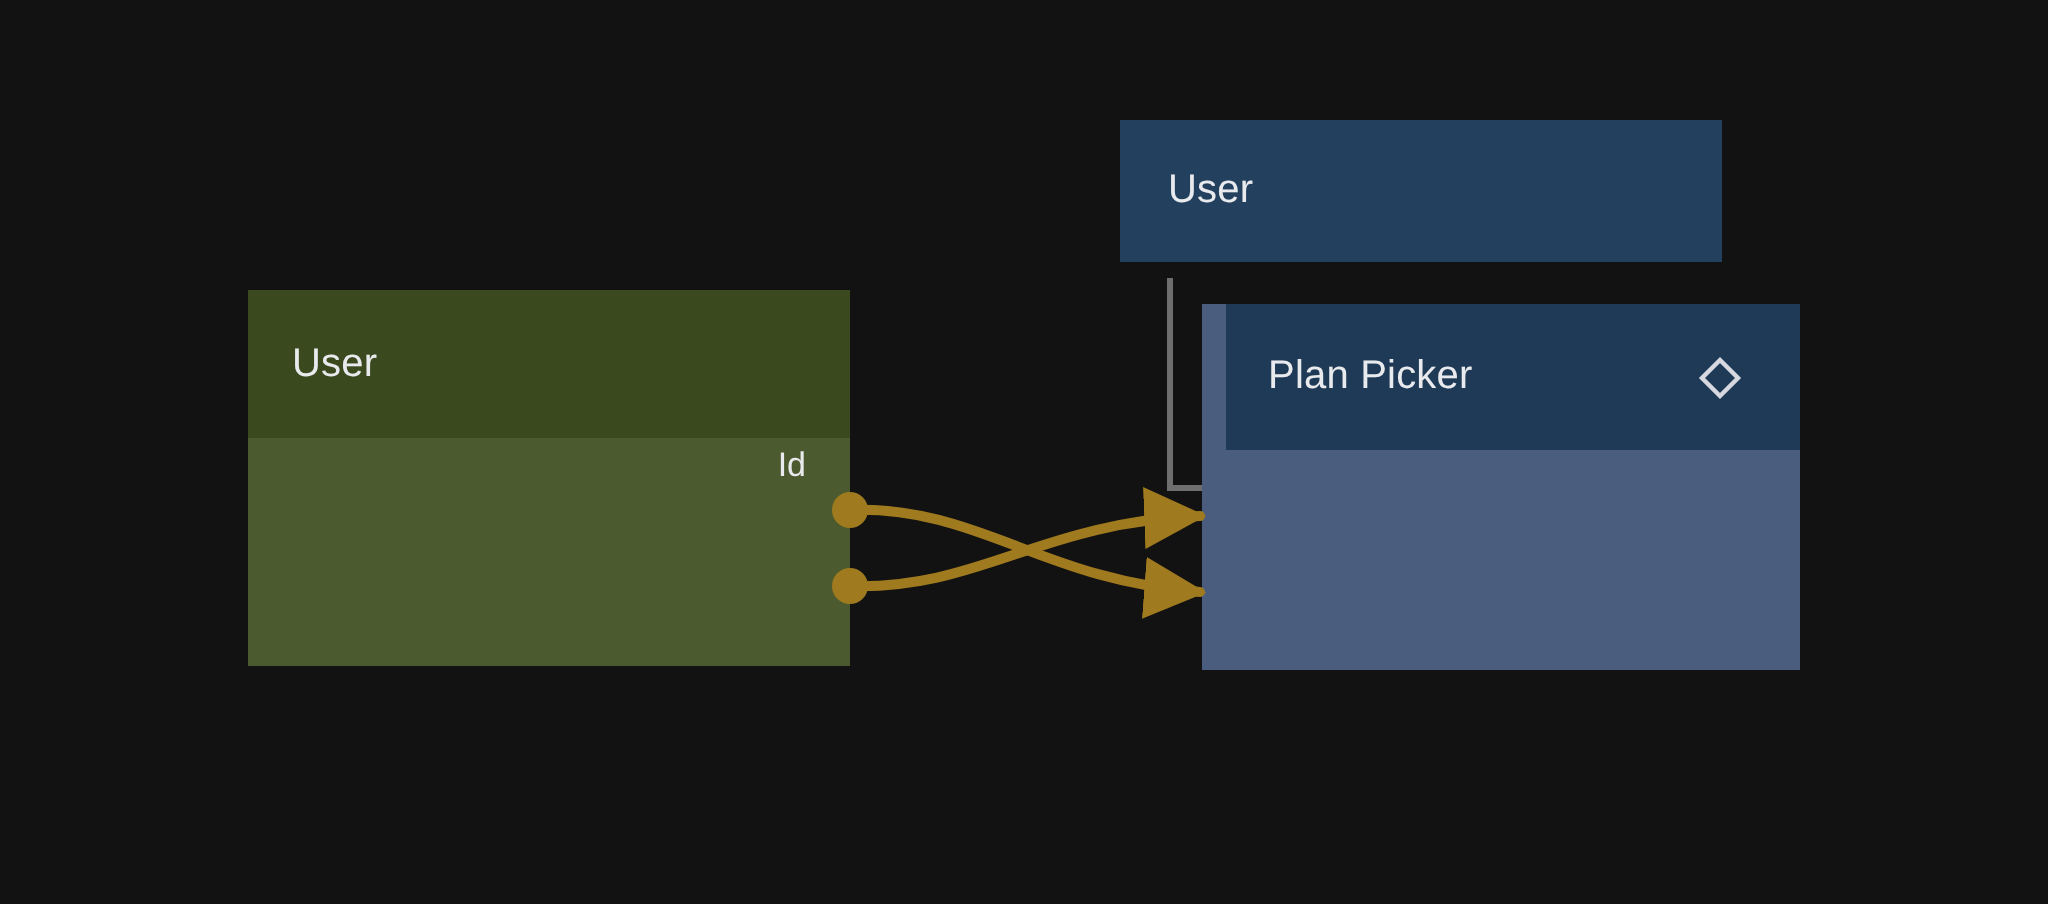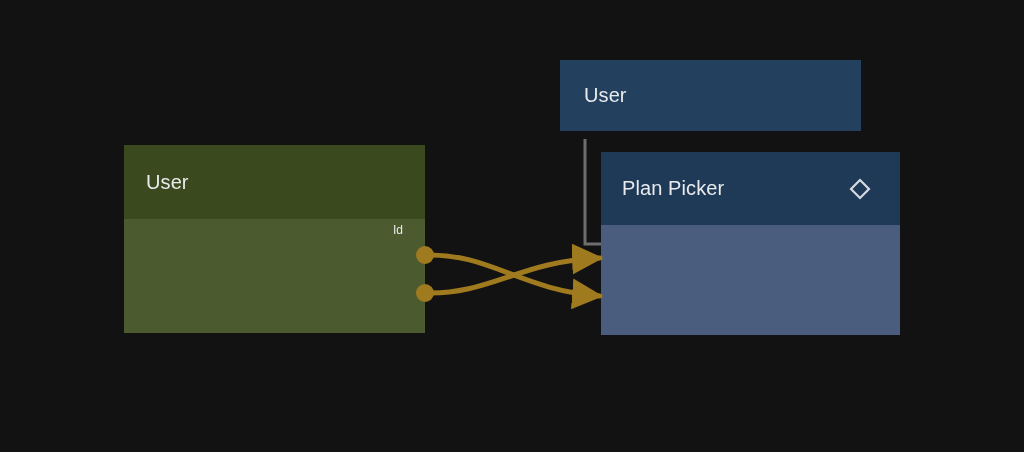--- a/index.html
+++ b/index.html
@@ -41,21 +41,21 @@
     letter-spacing: 0.1px;
     white-space: nowrap;
   }
   .node-body {
     flex: 1;
     box-sizing: border-box;
     position: relative;
   }
   .field {
     color: #e8eaed;
-    font-size: 12px;
+    font-size: 17px;
     white-space: nowrap;
     position: absolute;
   }
 
   
   #page-node {
     left: 560px;
     top: 60px;
     width: 301px;
     height: 71px;
@@ -71,20 +71,21 @@
     left: 601px;
     top: 152px;
     width: 299px;
     height: 183px;
     background: #4a5d7e;
   }
   #planpicker-node .node-header {
     height: 73px;
     background: #1f3a57;
     padding: 0 28px 0 21px;
+    margin-left: 12px;
   }
   #planpicker-node .node-body { background: #4a5d7e; }
   .diamond-icon {
     width: 24px;
     height: 24px;
     flex: none;
   }
   #field-customer-id { left: 21px; top: 16px; }
   #field-owner-id    { left: 21px; top: 54px; }
 

